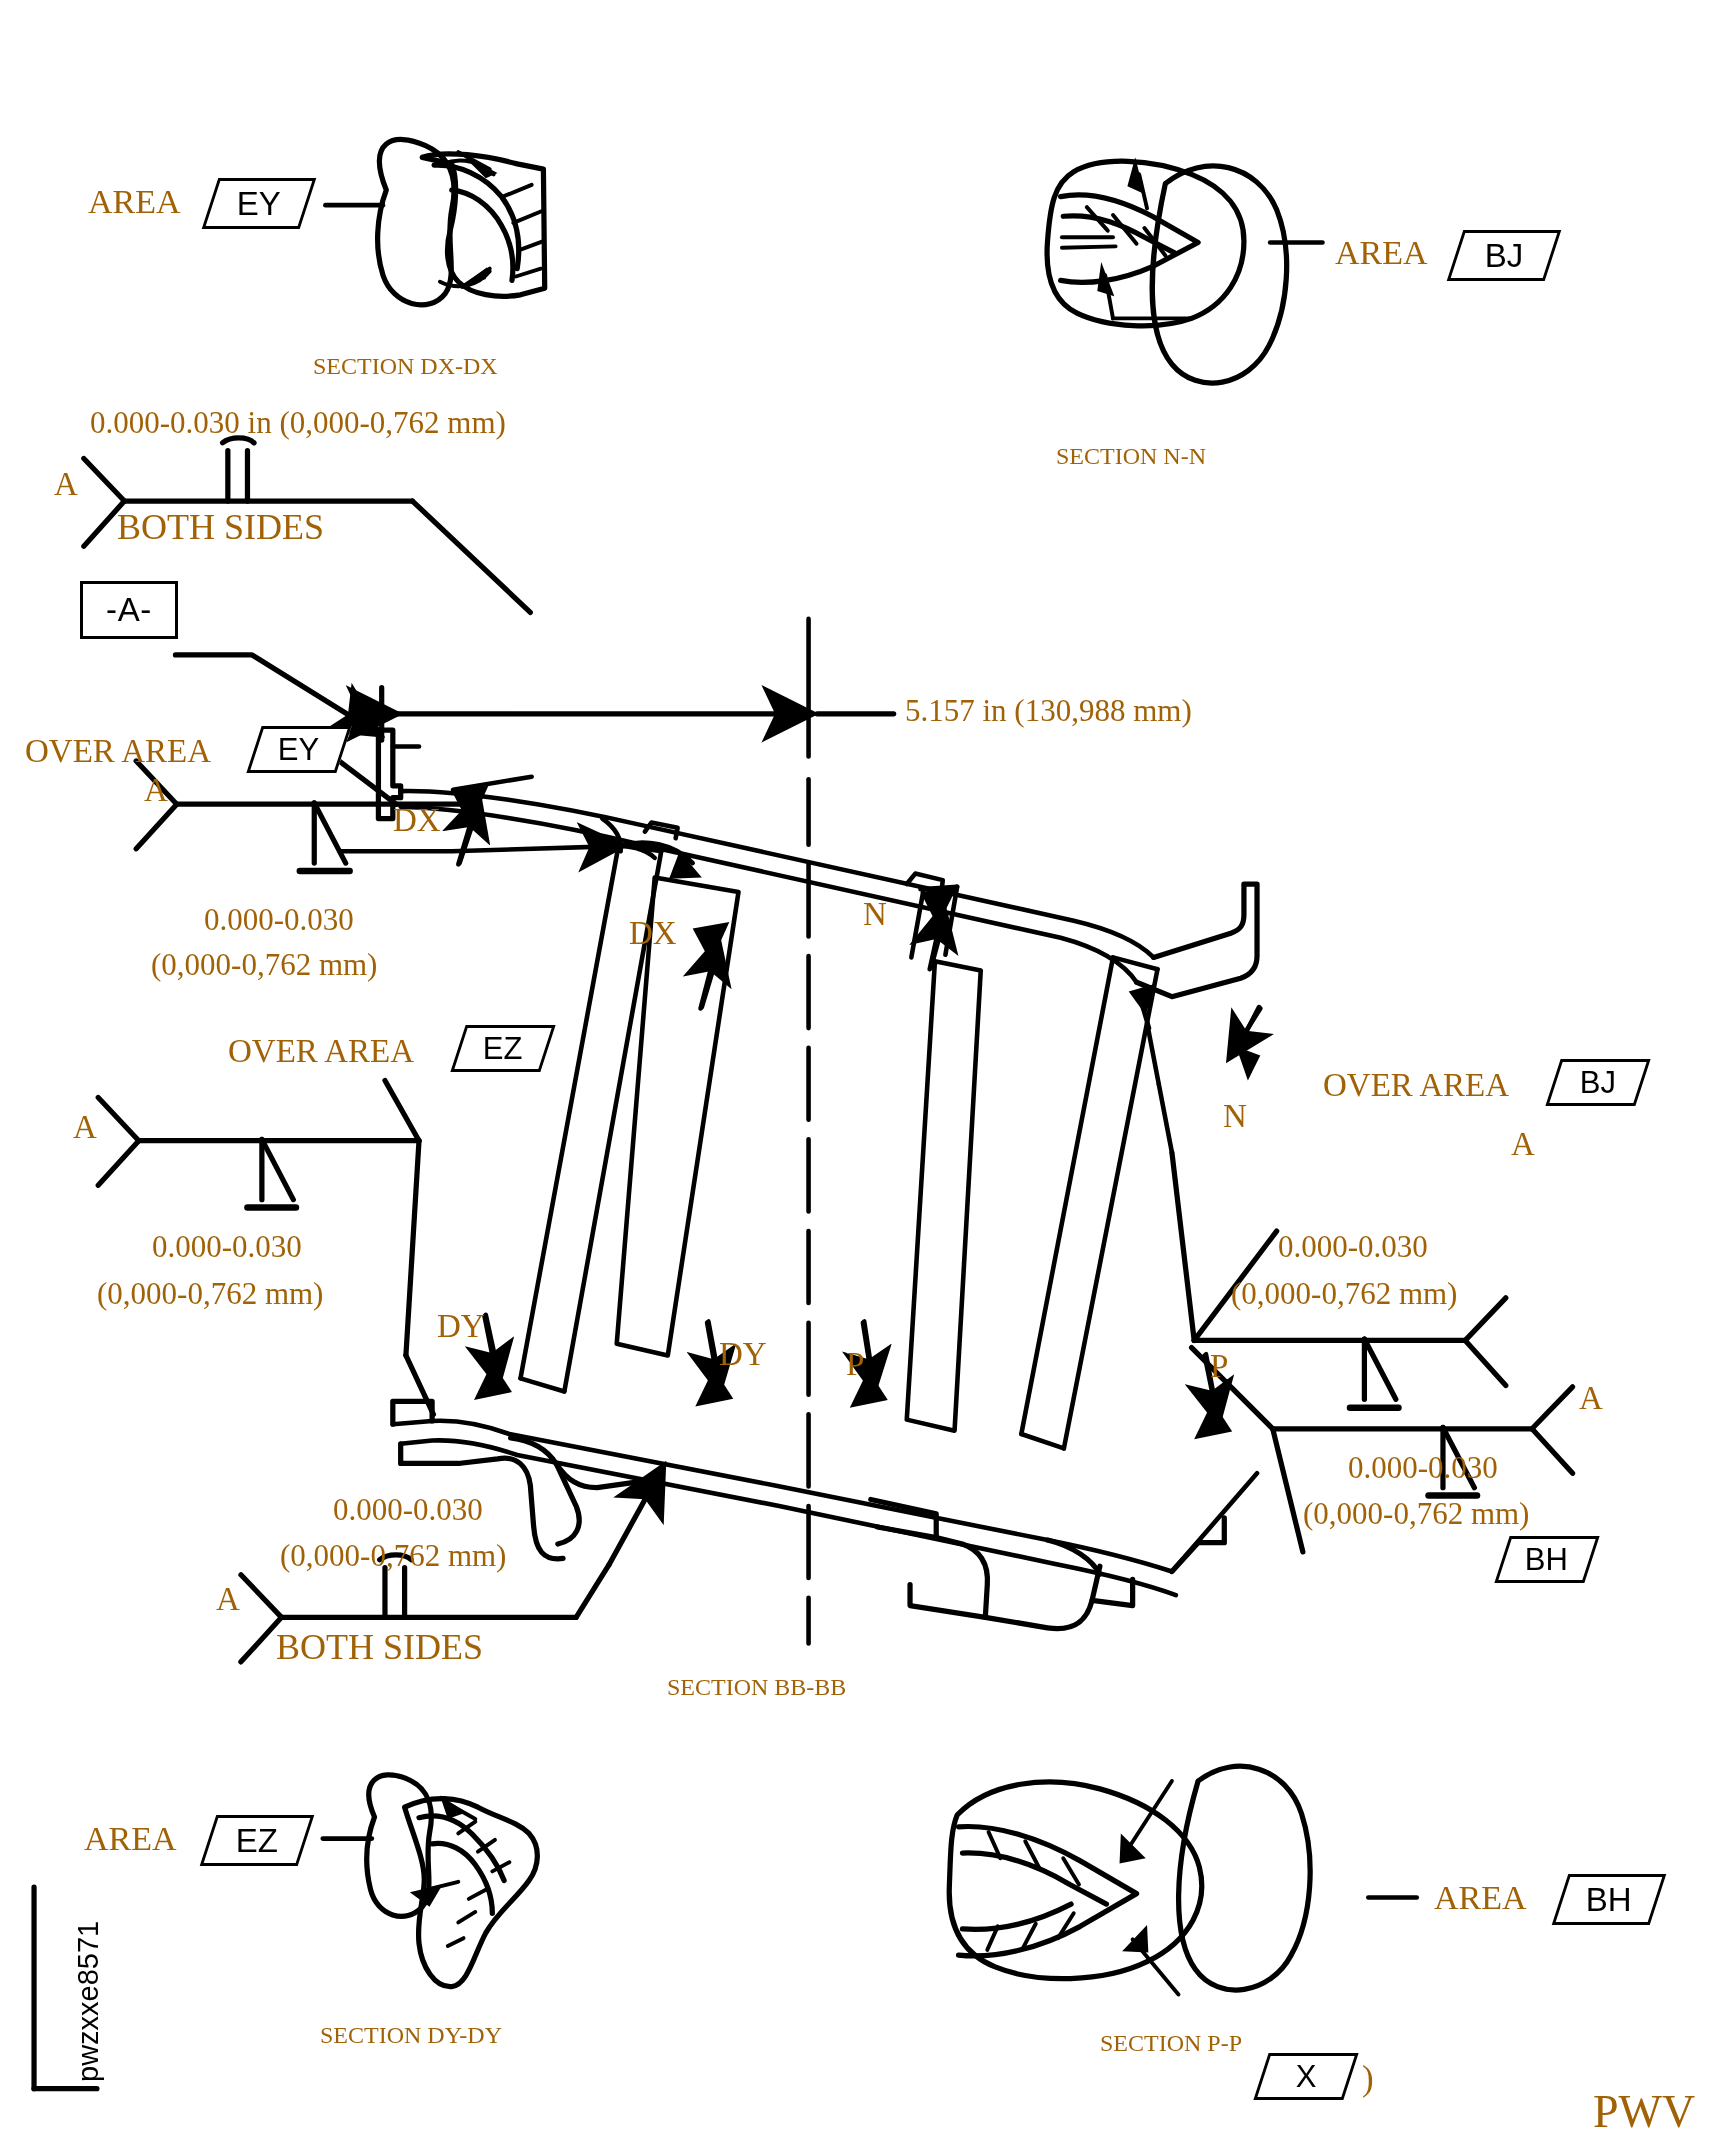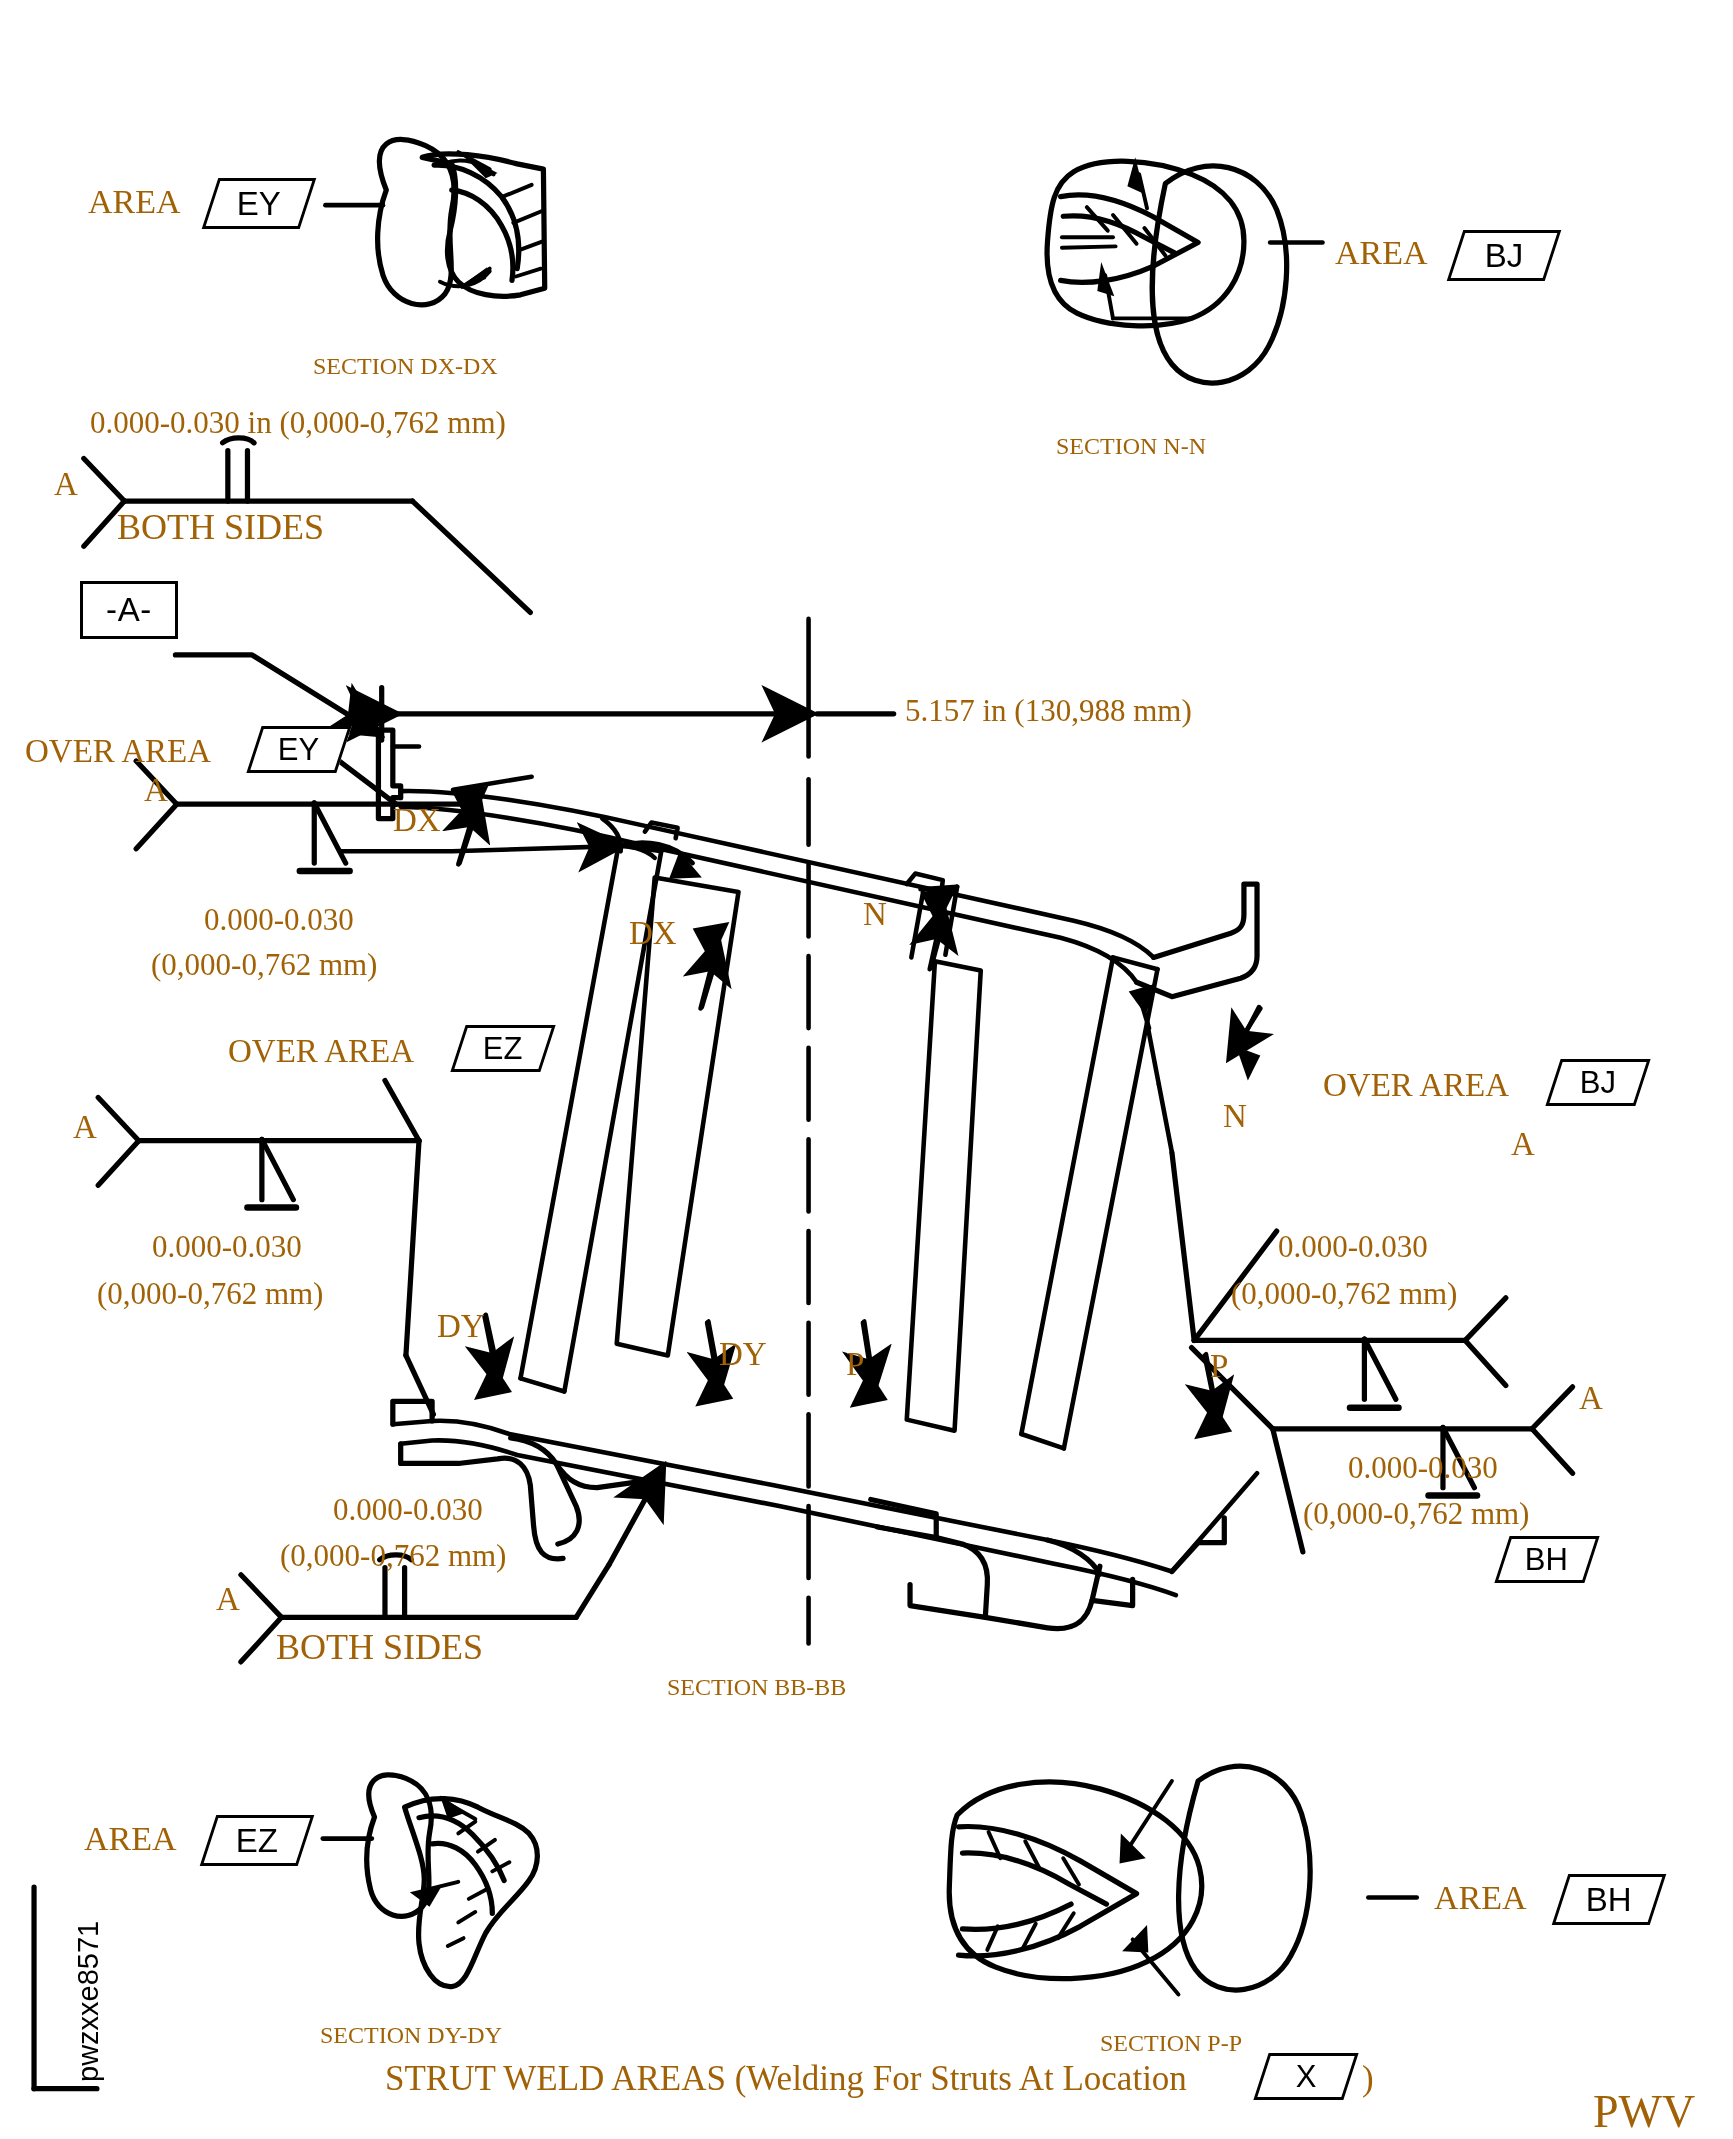--- a/index.html
+++ b/index.html
@@ -436,21 +436,21 @@
 
   <div class="lbl t-sec" style="left:313px; top:354px;">SECTION DX-DX</div>
 
   <div class="lbl t-dim" style="left:90px; top:407px;">0.000-0.030 in (0,000-0,762 mm)</div>
 
   <div class="lbl t-big" style="left:1335px; top:236px;">AREA</div>
   <div class="flagbox flag-lg" style="left:1455px; top:230px;">
     <span>BJ</span>
   </div>
 
-  <div class="lbl t-sec" style="left:1056px; top:434px;">SECTION N-N</div>
+  <div class="lbl t-sec" style="left:1056px; top:444px;">SECTION N-N</div>
 
   <div class="lbl t-arr" style="left:54px; top:468px;">A</div>
   <div class="lbl t-flagtxt" style="left:117px; top:509px;">BOTH SIDES</div>
 
   <div class="datumbox" style="left:80px; top:581px; width:98px; height:58px;">
     <span>-A-</span>
   </div>
 
   <div class="lbl t-dim" style="left:905px; top:695px;">5.157 in (130,988 mm)</div>
 
@@ -514,21 +514,20 @@
     <span>EZ</span>
   </div>
   <div class="lbl t-sec" style="left:320px; top:2023px;">SECTION DY-DY</div>
 
   <div class="lbl t-big" style="left:1434px; top:1881px;">AREA</div>
   <div class="flagbox flag-lg" style="left:1560px; top:1874px;">
     <span>BH</span>
   </div>
   <div class="lbl t-sec" style="left:1100px; top:2023px;margin-top:8px;">SECTION P-P</div>
 
-  <div class="lbl t-title" style="left:385px; top:2061px;">STRUT WELD AREAS (Welding For Struts At Location</div>
   <div class="flagbox flag-md" style="left:1261px; top:2053px;">
     <span>X</span>
   </div>
   <div class="lbl t-title" style="left:1362px; top:2061px;">)</div>
 
   <div class="lbl t-pwv" style="left:1593px; top:2089px;">PWV</div>
 
   <div class="vertid" style="left:72px; top:2082px;">pwzxxe8571</div>
 
 </div>

